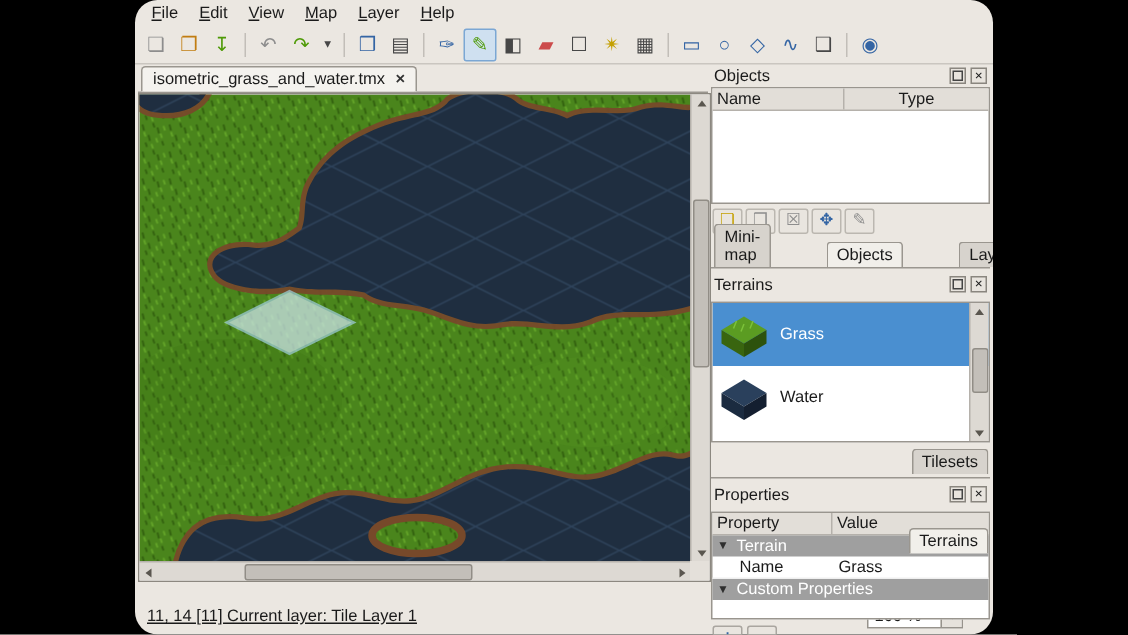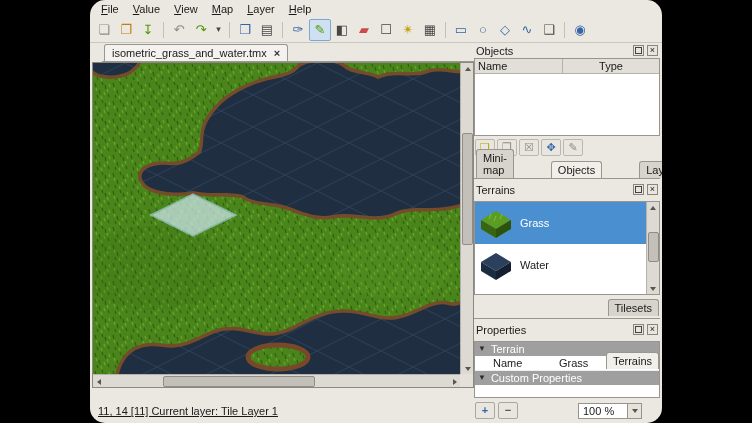--- a/index.html
+++ b/index.html
@@ -16,21 +16,21 @@
   .toolbar{height:25px;display:flex;align-items:center;padding-left:3px;border-bottom:1px solid #cac6c0;}
   .tb{width:20px;height:20px;display:flex;align-items:center;justify-content:center;
       font-size:13px;line-height:1;border:1px solid transparent;border-radius:2px;}
   .tb.dd{width:11px;font-size:9px;}
   .tb.active{background:#cfe0f0;border-color:#7ba7d4;}
   .tsep{width:1px;height:16px;background:#c2beb8;margin:0 4px;}
   .c-gray{color:#8d8d8d}.c-dark{color:#474747}.c-green{color:#4e9a06}.c-orange{color:#c17d11}
   .c-blue{color:#3465a4}.c-red{color:#cc4b4b}.c-yellow{color:#c4a000}
 
   
-  .doc-tabbar{position:absolute;left:12px;top:43px;width:380px;height:19px;
+  .doc-tabbar{position:absolute;left:2px;top:43px;width:380px;height:19px;
       border-bottom:1px solid #9a968f;display:flex;align-items:flex-end;padding-left:2px;box-sizing:border-box;text-align:center;}
   .tab{background:#f4f2ee;border:1px solid #9a968f;border-bottom:none;border-radius:3px 3px 0 0;
       padding:2px 7px;display:flex;gap:7px;align-items:center;}
   .tab .close{font-size:11px;font-weight:bold;color:#333;}
 
   .mapframe{position:absolute;left:2px;top:62px;width:380px;height:324px;border:1px solid #8c8880;
       box-sizing:content-box;background:#fff;}
   svg.map{position:absolute;left:0;top:0;display:block;}
   .shore{fill:none;stroke:#77492a;stroke-width:7;stroke-linejoin:round;opacity:.95;}
   .water{fill:url(#pw);}
@@ -98,21 +98,21 @@
       justify-content:center;font-weight:bold;border-radius:2px;line-height:1;}
   .plus{color:#3465a4;} .minus{color:#555;}
 </style>
 </head>
 <body>
 
 <div id="app">
 
   <div class="menubar">
     <span class="menu-item">File</span>
-    <span class="menu-item">Value</span>
+    <span class="menu-item">Edit</span>
     <span class="menu-item">View</span>
     <span class="menu-item">Map</span>
     <span class="menu-item">Layer</span>
     <span class="menu-item">Help</span>
   </div>
 
   <div class="toolbar">
     <span class="tb c-gray">❏</span>
     <span class="tb c-orange">❐</span>
     <span class="tb c-green">↧</span>
@@ -285,20 +285,24 @@
     </div>
 
     <div class="ptitle" style="margin-top:3px;">
       <span class="t">Properties</span>
       <span class="wbtn">
           <span class="fbox"></span>
         </span>
       <span class="wbtn">×</span>
     </div>
     <div class="ptablewrap">
+      <div class="phead">
+        <div class="col1">Property</div>
+        <div class="col2">Value</div>
+      </div>
       <div class="prow-group">
         <span class="tri">▼</span>
         <span>Terrain</span>
       </div>
       <div class="prow">
         <span class="k">Name</span>
         <span class="v">Grass</span>
       </div>
       <div class="prow-group">
         <span class="tri">▼</span>

